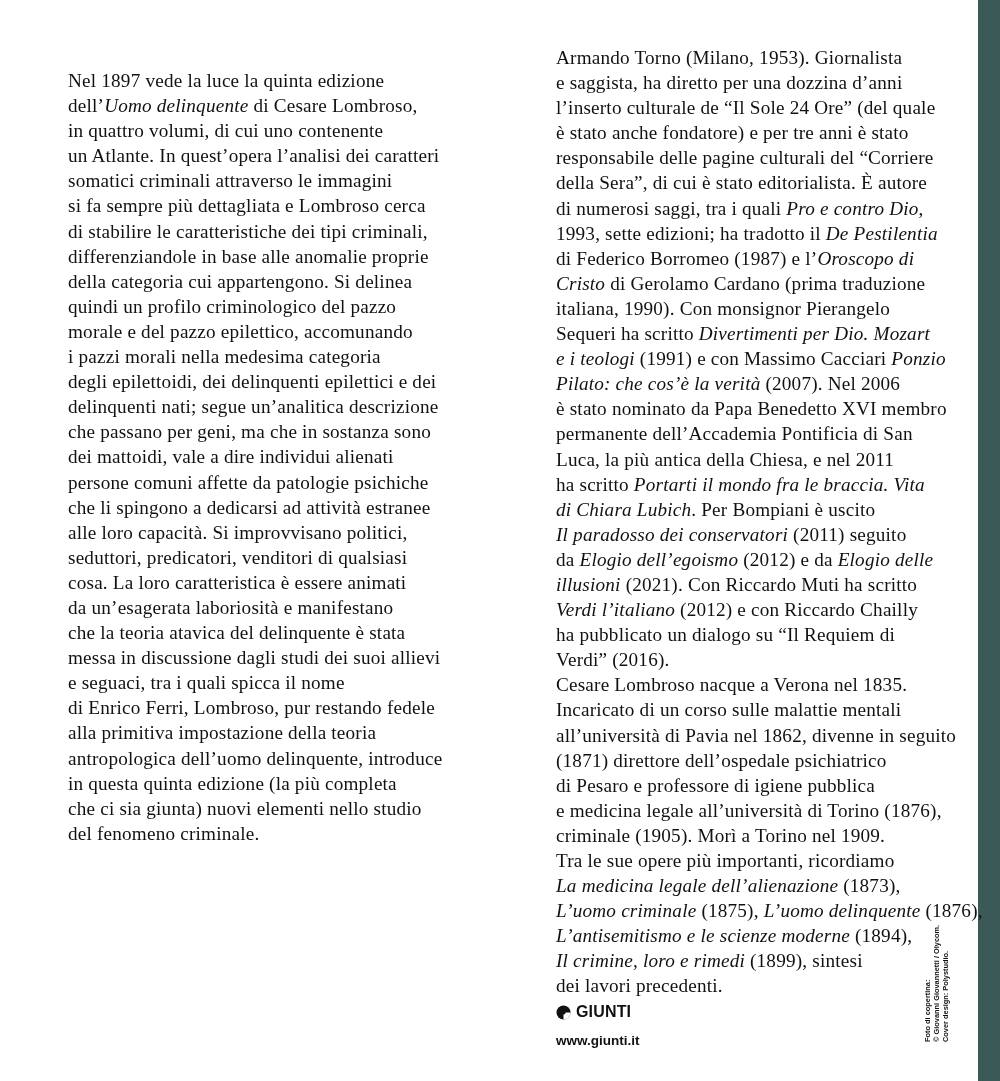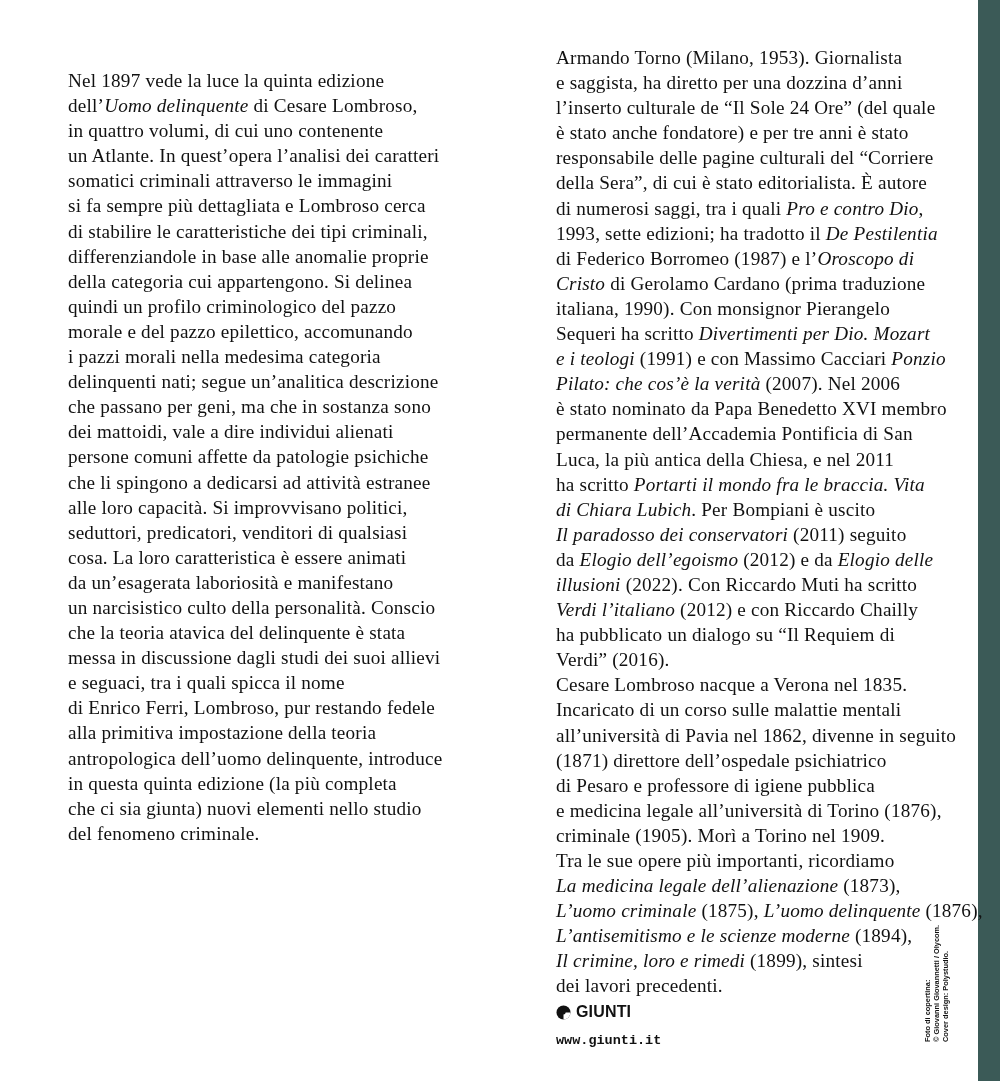--- a/index.html
+++ b/index.html
@@ -83,21 +83,21 @@
     font-family: "Liberation Sans", "DejaVu Sans", sans-serif;
     font-weight: bold;
     font-size: 16px;
     letter-spacing: 0.01em;
     color: #111111;
     line-height: 1;
   }
 
   .urls {
     margin-top: 12px;
-    font-family: Liberation Mono, monospace;
+    font-family: Liberation Sans, sans-serif;
     font-weight: bold;
     font-size: 13.5px;
     line-height: 17px;
     color: #111111;
   }
   .urls span { display: block; }
 
   
   .credits {
     position: absolute;
@@ -135,30 +135,30 @@
         <span class="ln"><span>in quattro volumi, di cui uno contenente</span></span>
         <span class="ln"><span>un Atlante. In quest’opera l’analisi dei caratteri</span></span>
         <span class="ln"><span>somatici criminali attraverso le immagini</span></span>
         <span class="ln"><span>si fa sempre più dettagliata e Lombroso cerca</span></span>
         <span class="ln"><span>di stabilire le caratteristiche dei tipi criminali,</span></span>
         <span class="ln"><span>differenziandole in base alle anomalie proprie</span></span>
         <span class="ln"><span>della categoria cui appartengono. Si delinea</span></span>
         <span class="ln"><span>quindi un profilo criminologico del pazzo</span></span>
         <span class="ln"><span>morale e del pazzo epilettico, accomunando</span></span>
         <span class="ln"><span>i pazzi morali nella medesima categoria</span></span>
+        <span class="ln"><span>degli epilettoidi, dei delinquenti epilettici e dei</span></span>
         <span class="ln"><span>delinquenti nati; segue un’analitica descrizione</span></span>
         <span class="ln"><span>che passano per geni, ma che in sostanza sono</span></span>
         <span class="ln"><span>dei mattoidi, vale a dire individui alienati</span></span>
         <span class="ln"><span>persone comuni affette da patologie psichiche</span></span>
         <span class="ln"><span>che li spingono a dedicarsi ad attività estranee</span></span>
         <span class="ln"><span>alle loro capacità. Si improvvisano politici,</span></span>
         <span class="ln"><span>seduttori, predicatori, venditori di qualsiasi</span></span>
         <span class="ln"><span>cosa. La loro caratteristica è essere animati</span></span>
         <span class="ln"><span>da un’esagerata laboriosità e manifestano</span></span>
-        <span class="ln"><span>un narcisistico culto della personalità. Conscio</span></span>
         <span class="ln"><span>che la teoria atavica del delinquente è stata</span></span>
         <span class="ln"><span>messa in discussione dagli studi dei suoi allievi</span></span>
         <span class="ln"><span>e seguaci, tra i quali spicca il nome</span></span>
         <span class="ln"><span>di Enrico Ferri, Lombroso, pur restando fedele</span></span>
         <span class="ln"><span>alla primitiva impostazione della teoria</span></span>
         <span class="ln"><span>antropologica dell’uomo delinquente, introduce</span></span>
         <span class="ln"><span>in questa quinta edizione (la più completa</span></span>
         <span class="ln"><span>che ci sia giunta) nuovi elementi nello studio</span></span>
         <span class="ln"><span>del fenomeno criminale.</span></span>
       </p>
@@ -180,21 +180,21 @@
         <span class="ln"><span>Sequeri ha scritto </span><i>Divertimenti per Dio. Mozart</i></span>
         <span class="ln"><i>e i teologi</i><span> (1991) e con Massimo Cacciari </span><i>Ponzio</i></span>
         <span class="ln"><i>Pilato: che cos’è la verità</i><span> (2007). Nel 2006</span></span>
         <span class="ln"><span>è stato nominato da Papa Benedetto XVI membro</span></span>
         <span class="ln"><span>permanente dell’Accademia Pontificia di San</span></span>
         <span class="ln"><span>Luca, la più antica della Chiesa, e nel 2011</span></span>
         <span class="ln"><span>ha scritto </span><i>Portarti il mondo fra le braccia. Vita</i></span>
         <span class="ln"><i>di Chiara Lubich</i><span>. Per Bompiani è uscito</span></span>
         <span class="ln"><i>Il paradosso dei conservatori</i><span> (2011) seguito</span></span>
         <span class="ln"><span>da </span><i>Elogio dell’egoismo</i><span> (2012) e da </span><i>Elogio delle</i></span>
-        <span class="ln"><i>illusioni</i><span> (2022). Con Riccardo Muti ha scritto</span></span>
+        <span class="ln"><i>illusioni</i><span> (2021). Con Riccardo Muti ha scritto</span></span>
         <span class="ln"><i>Verdi l’italiano</i><span> (2012) e con Riccardo Chailly</span></span>
         <span class="ln"><span>ha pubblicato un dialogo su “Il Requiem di</span></span>
         <span class="ln"><span>Verdi” (2016).</span></span>
       </p>
       <p class="para">
         <span class="ln"><span>Cesare Lombroso nacque a Verona nel 1835.</span></span>
         <span class="ln"><span>Incaricato di un corso sulle malattie mentali</span></span>
         <span class="ln"><span>all’università di Pavia nel 1862, divenne in seguito</span></span>
         <span class="ln"><span>(1871) direttore dell’ospedale psichiatrico</span></span>
         <span class="ln"><span>di Pesaro e professore di igiene pubblica</span></span>

